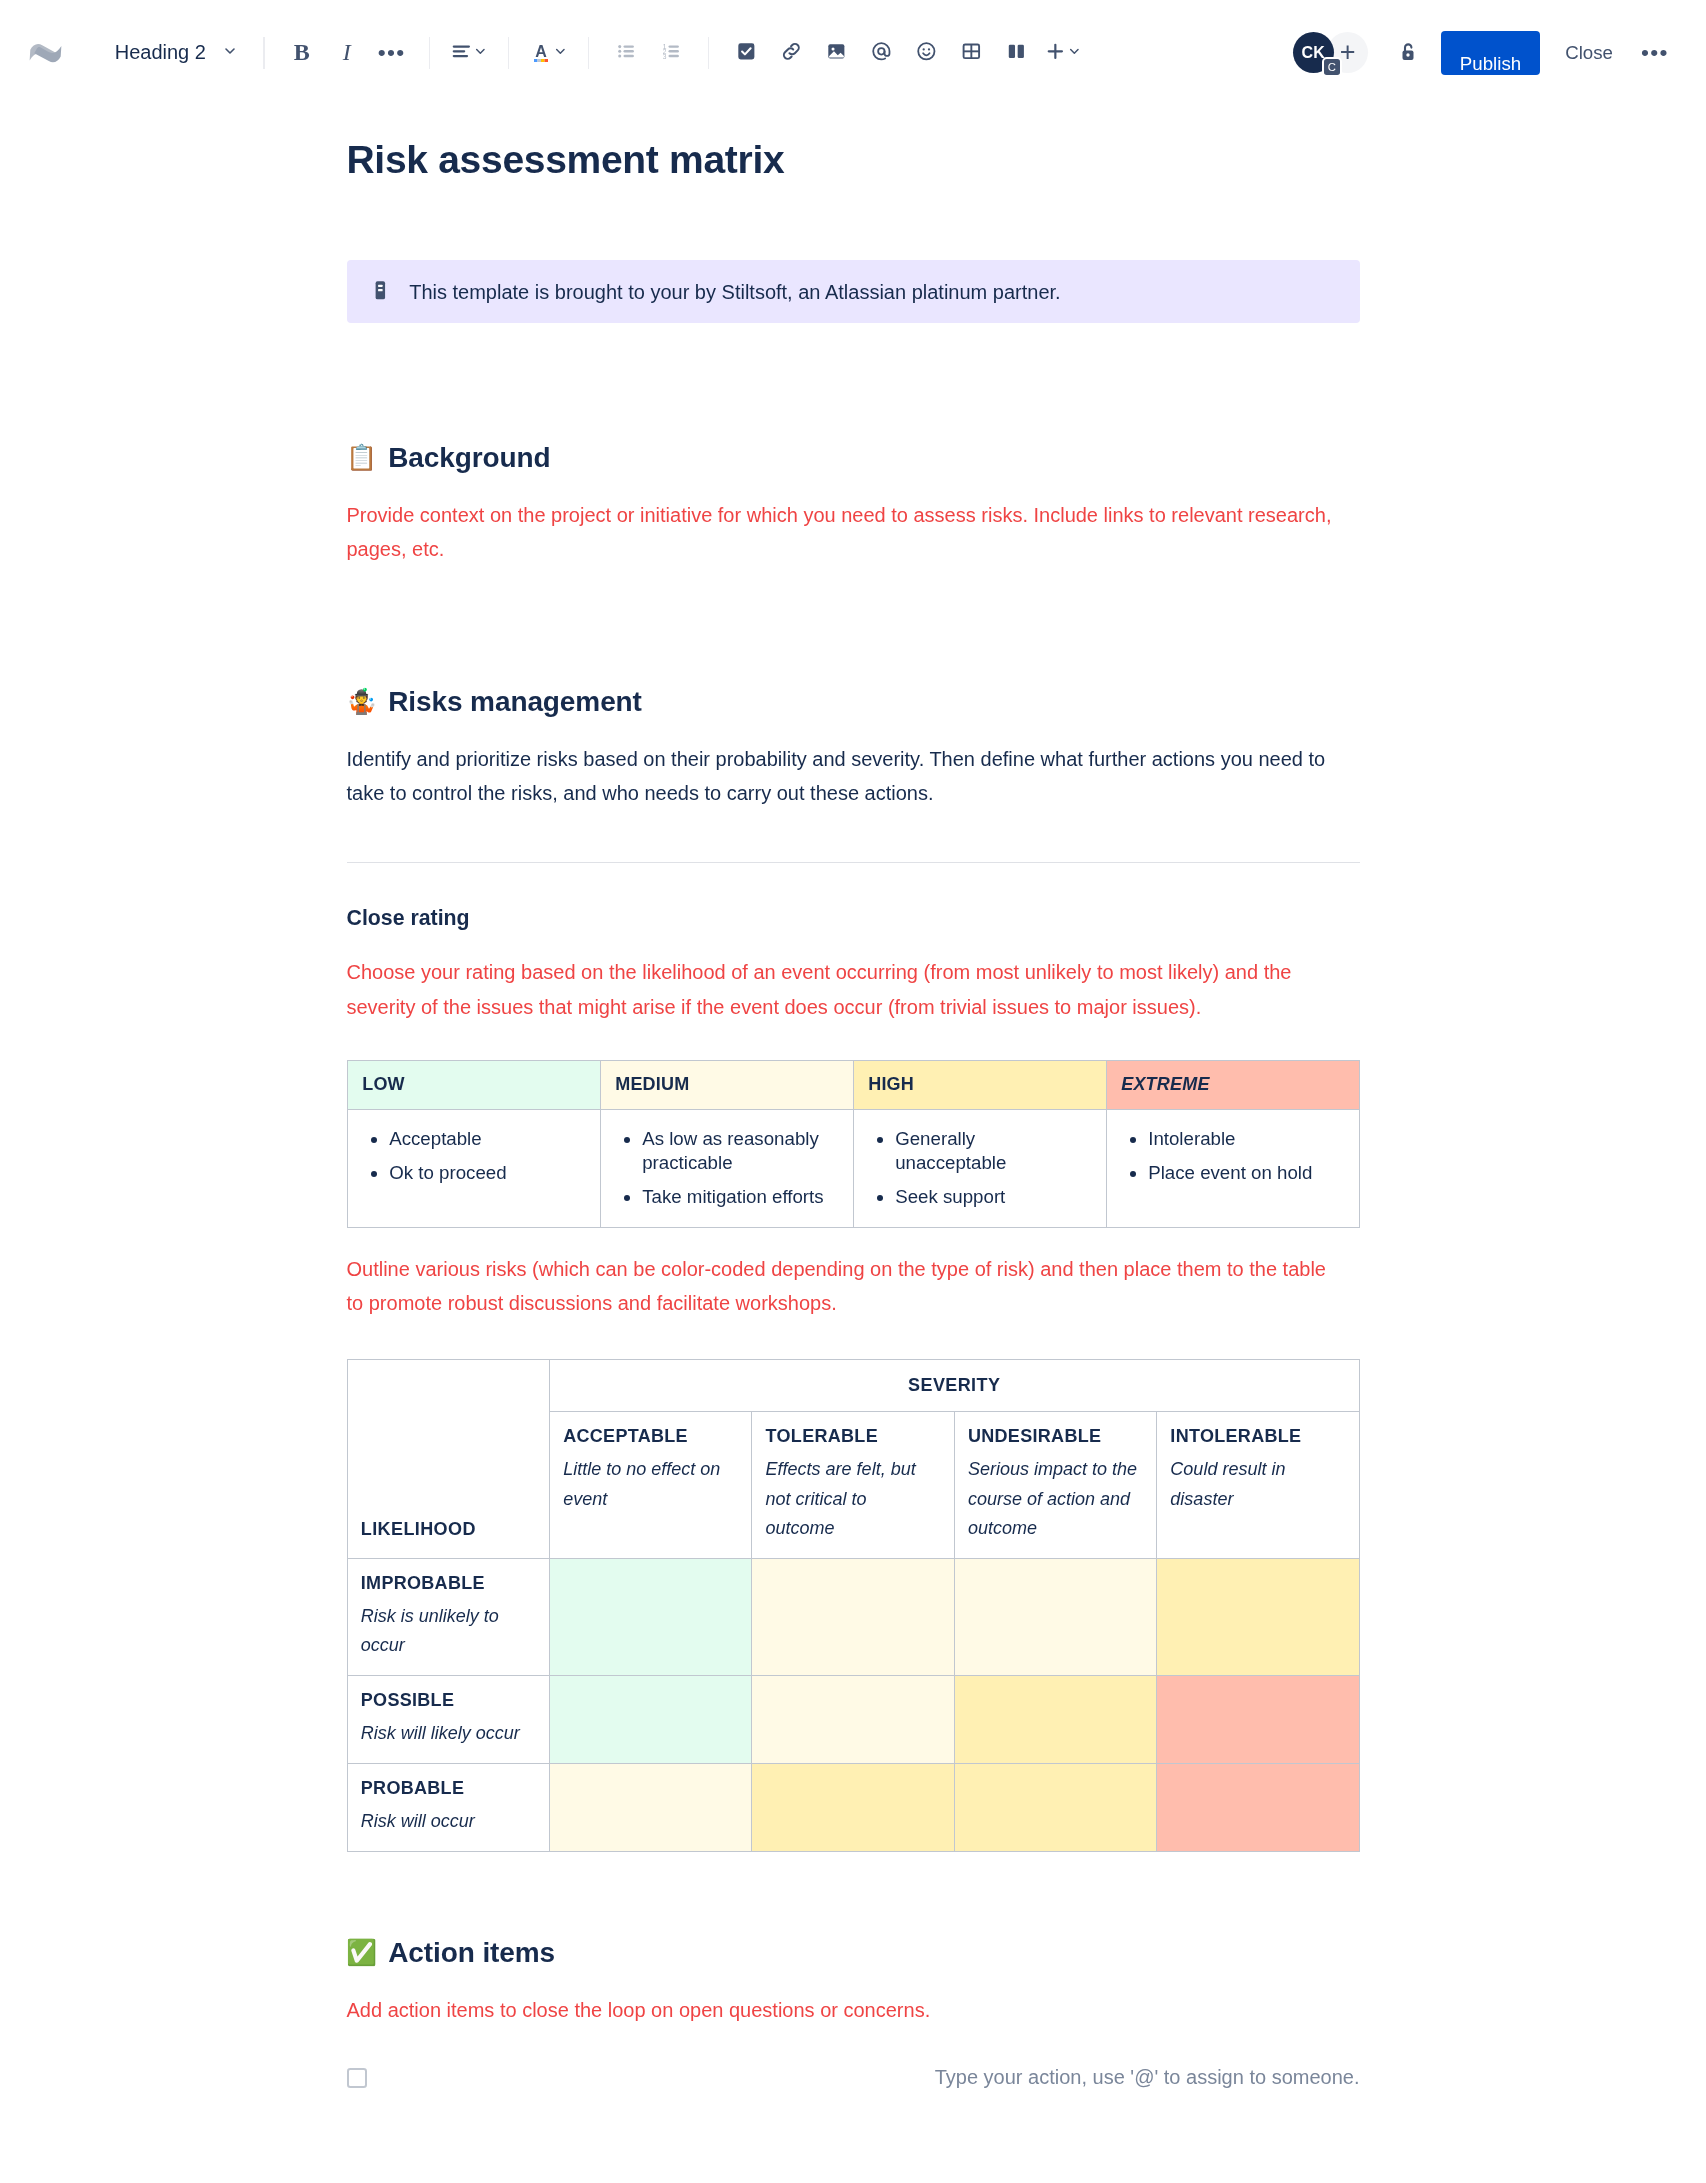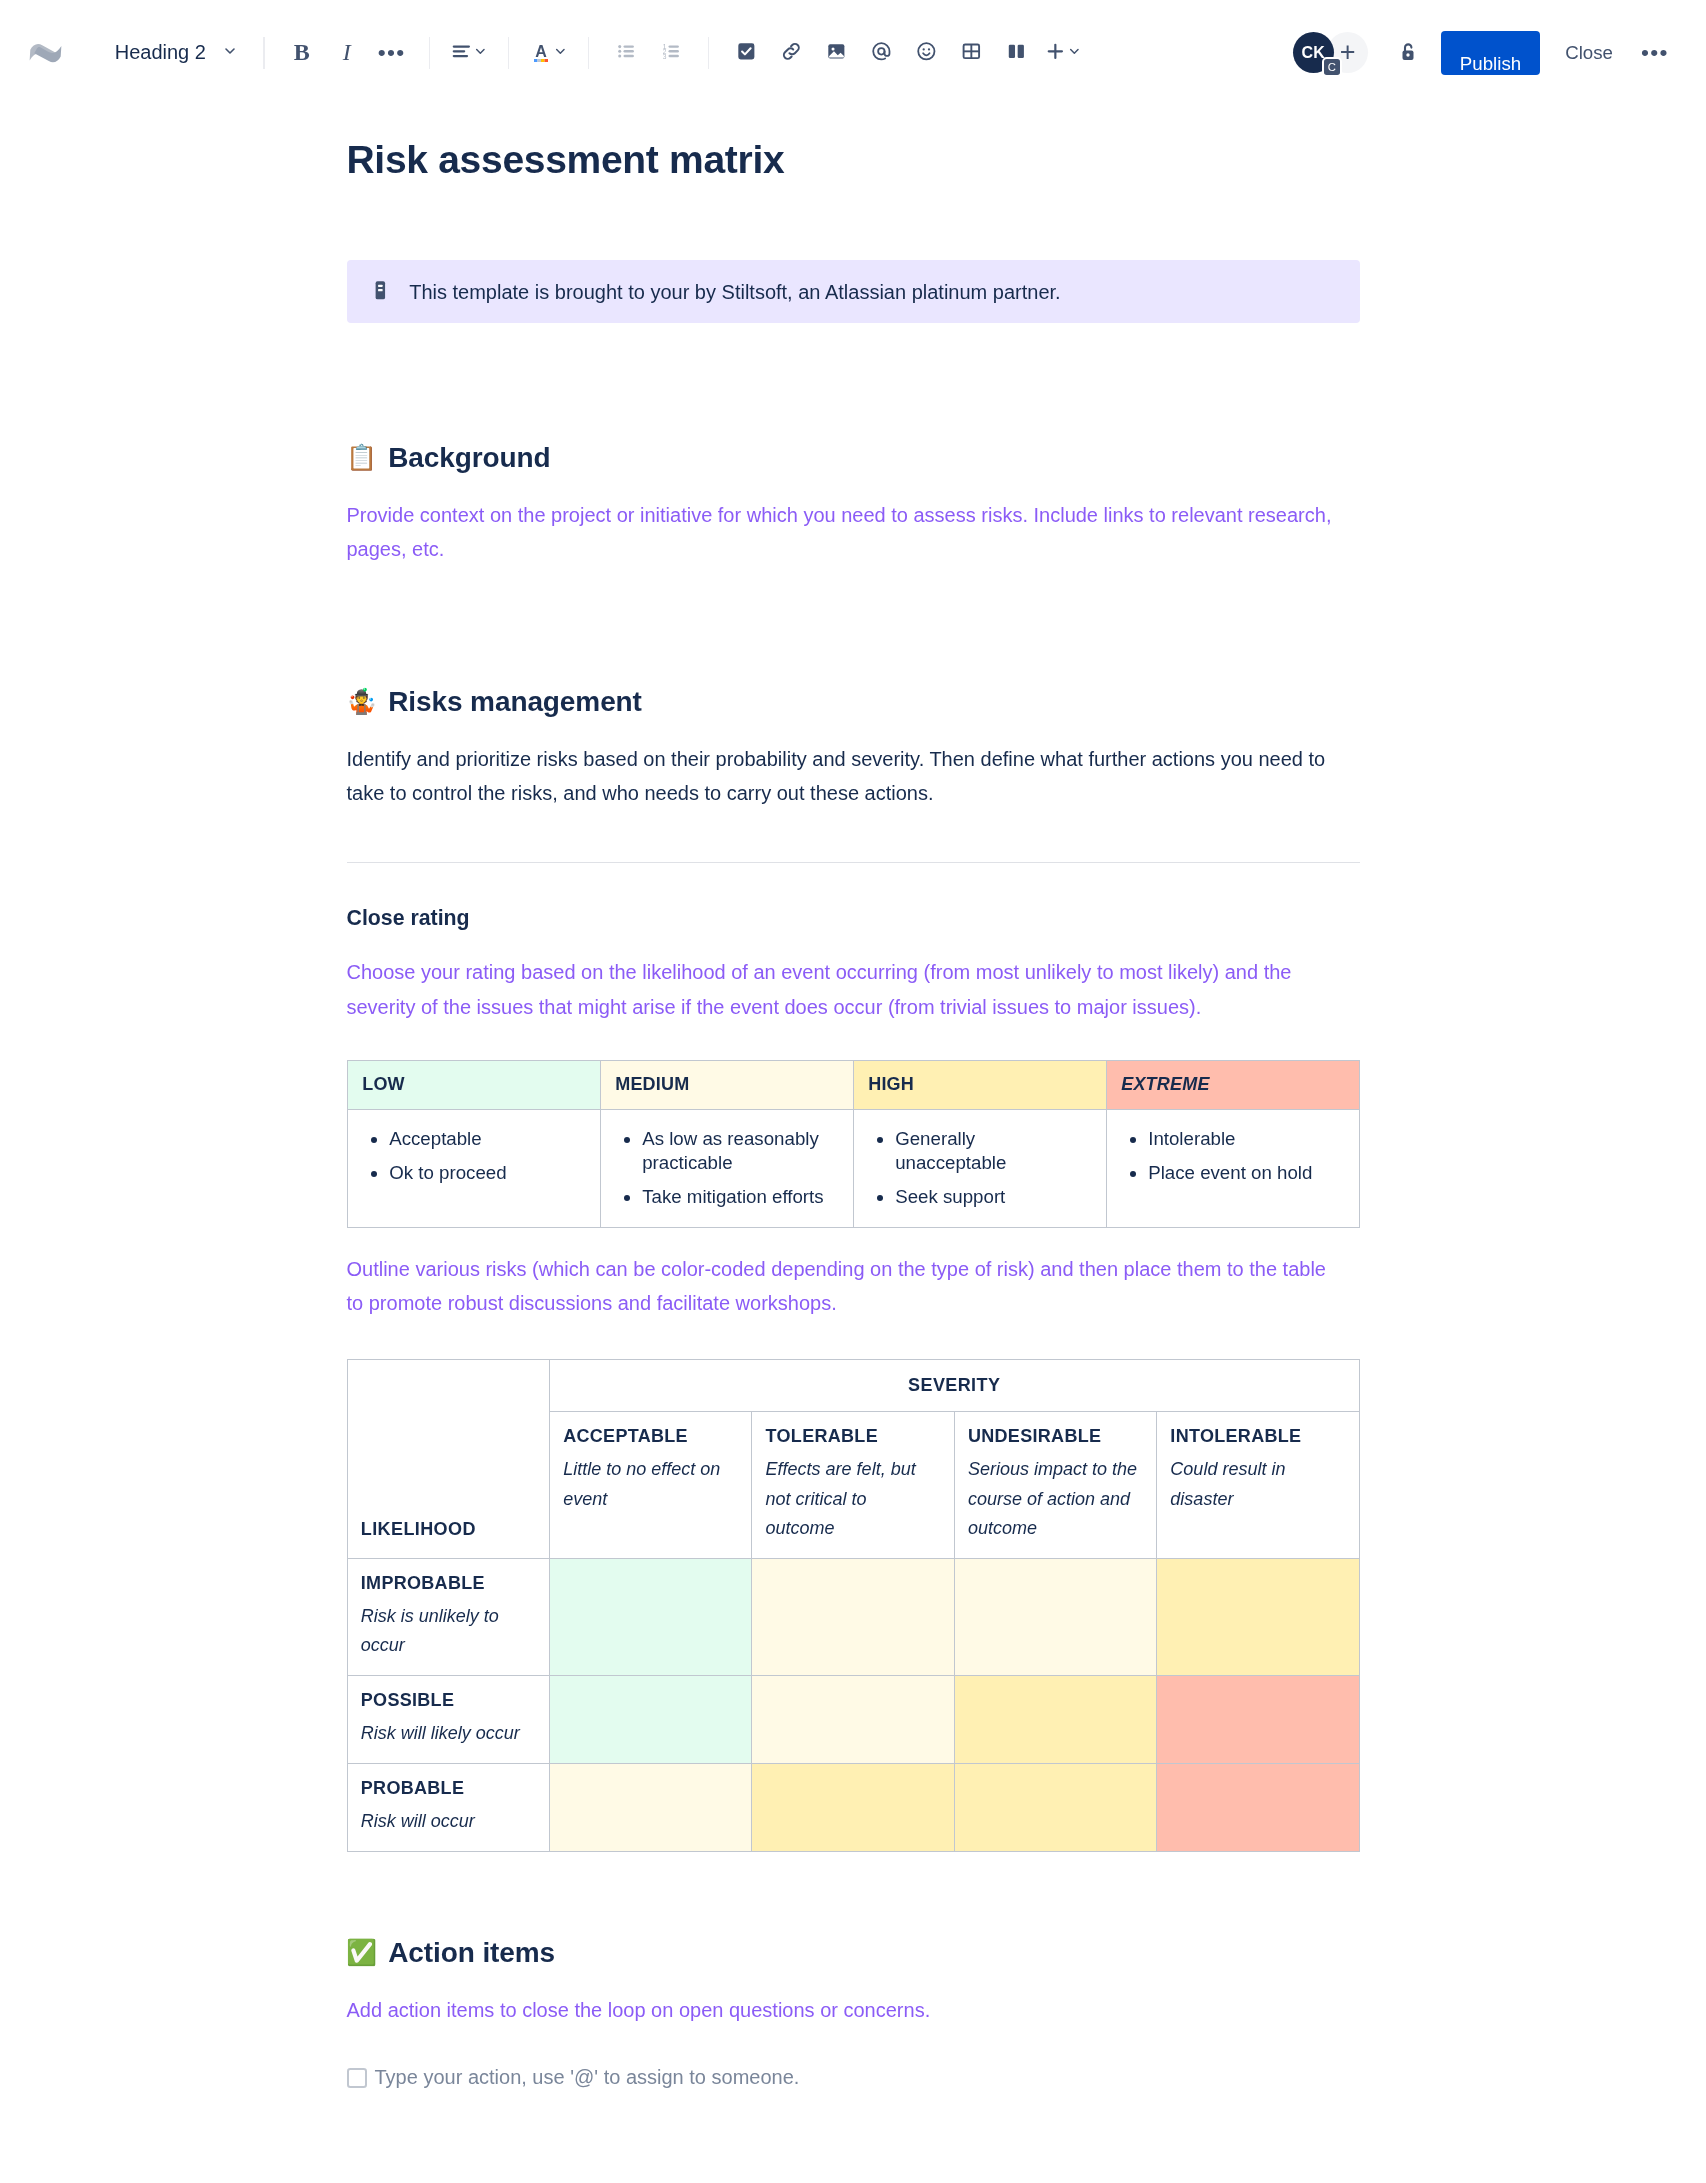--- a/index.html
+++ b/index.html
@@ -126,21 +126,21 @@
     gap: 10.7px;
     letter-spacing: -0.1px;
   }
   .sec-emoji { font-size: 25px; line-height: 1; display:inline-flex; }
   .gap-big { height: 119px; }
   .gap-mid { height: 85px; }
 
   p.body {
     font-size: 20px;
     line-height: 1.72;
-    color: #8b5cf6;
+    color: #ef4444;
     margin: 24px 0 0 0;
     max-width: 1000px;
   }
   p.body.dark { color: #172b4d; }
 
   hr.rule {
     border: none; border-top: 1.3px solid #dfe1e6;
     margin: 52px 0 0 0;
   }
 
@@ -184,20 +184,21 @@
   .m-colhead-d { font-style: italic; display:block; line-height: 1.62; }
   .m-rowhead-t { font-weight: bold; letter-spacing: 0.3px; display:block; margin-bottom: 8px; }
   .m-rowhead-d { font-style: italic; display:block; line-height: 1.6; }
   .m-row td { height: 85px; }
   .m-rowhead { vertical-align: middle !important; }
 
   
   .action-line {
     display: flex; align-items: center; gap: 8px;
     margin-top: 39px;
+    justify-content: space-between;
   }
   .chk-box {
     width: 20px; height: 20px; border: 2px solid #c1c7d0;
     border-radius: 3.3px; background: #fff; flex: 0 0 auto; cursor: pointer;
   }
   .action-ph { font-size: 20px; color: #7a869a; }
 </style>
 </head>
 <body>
 

